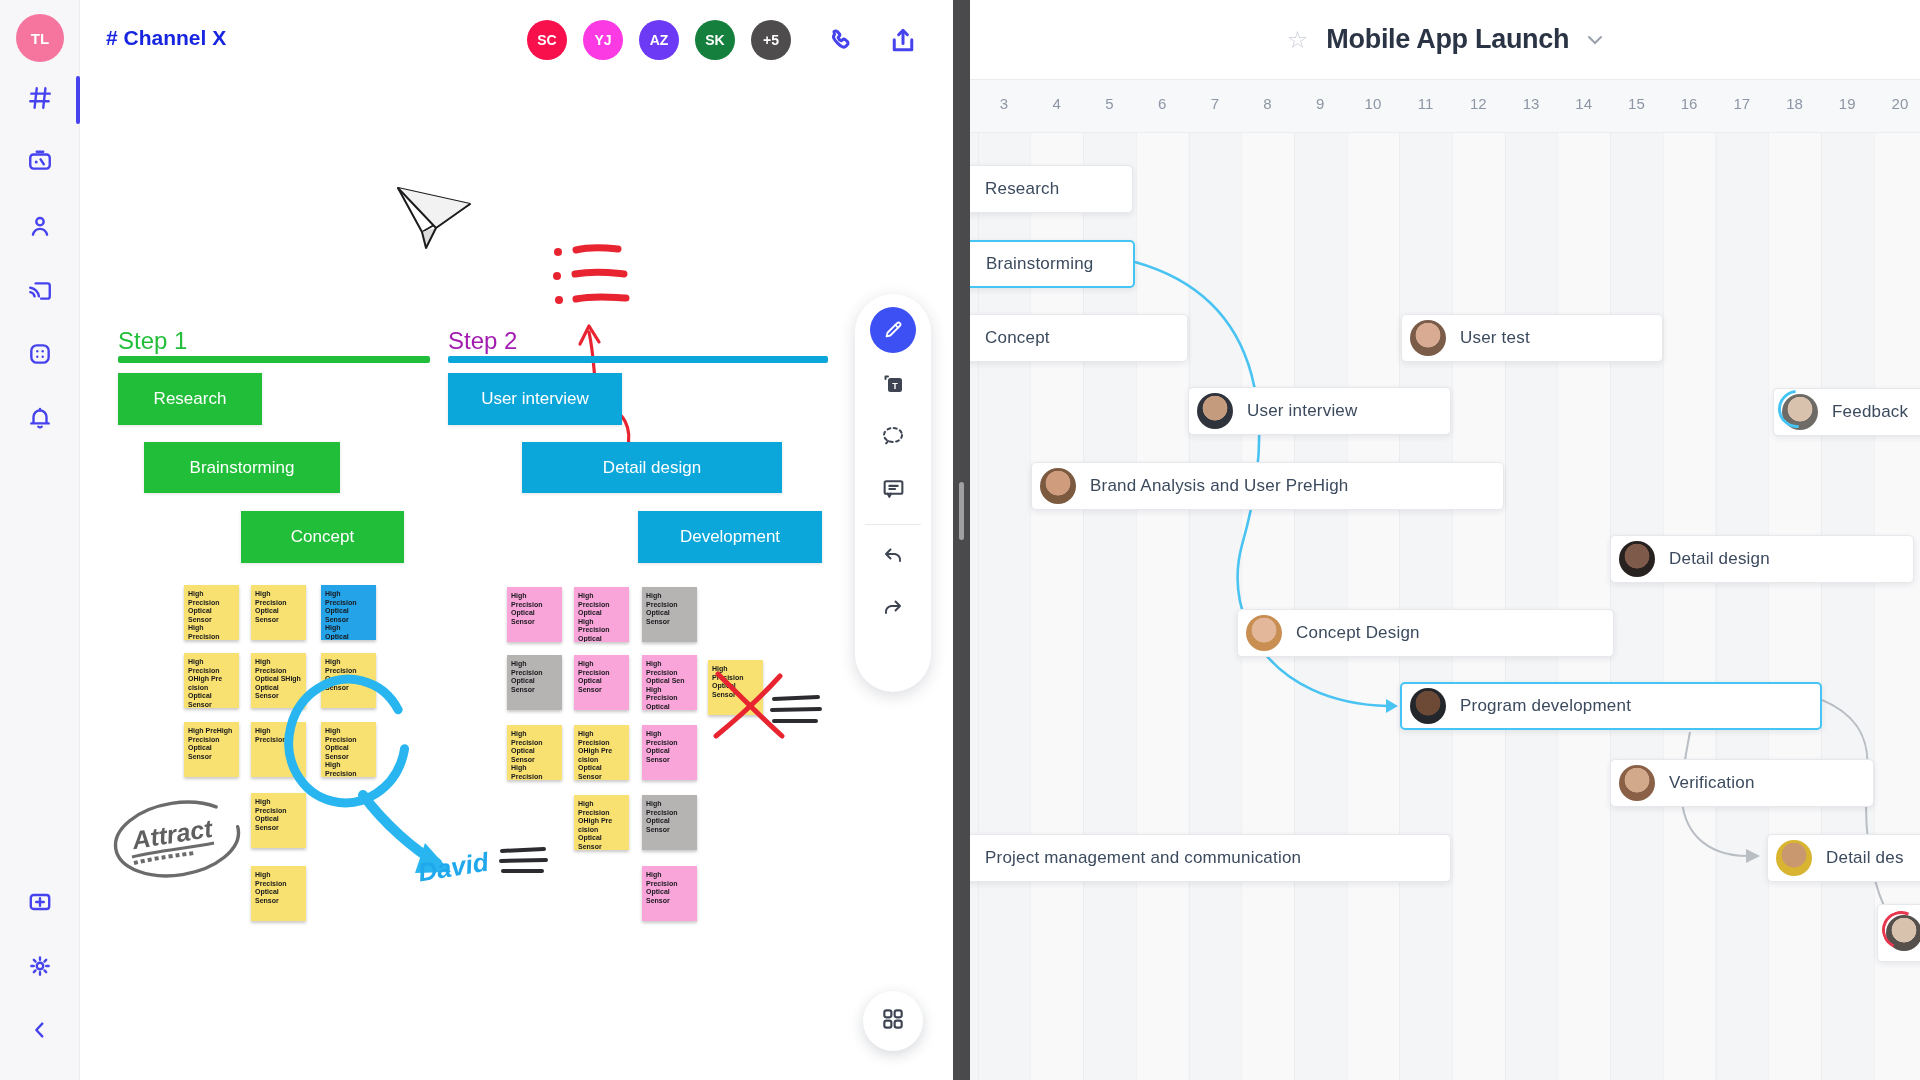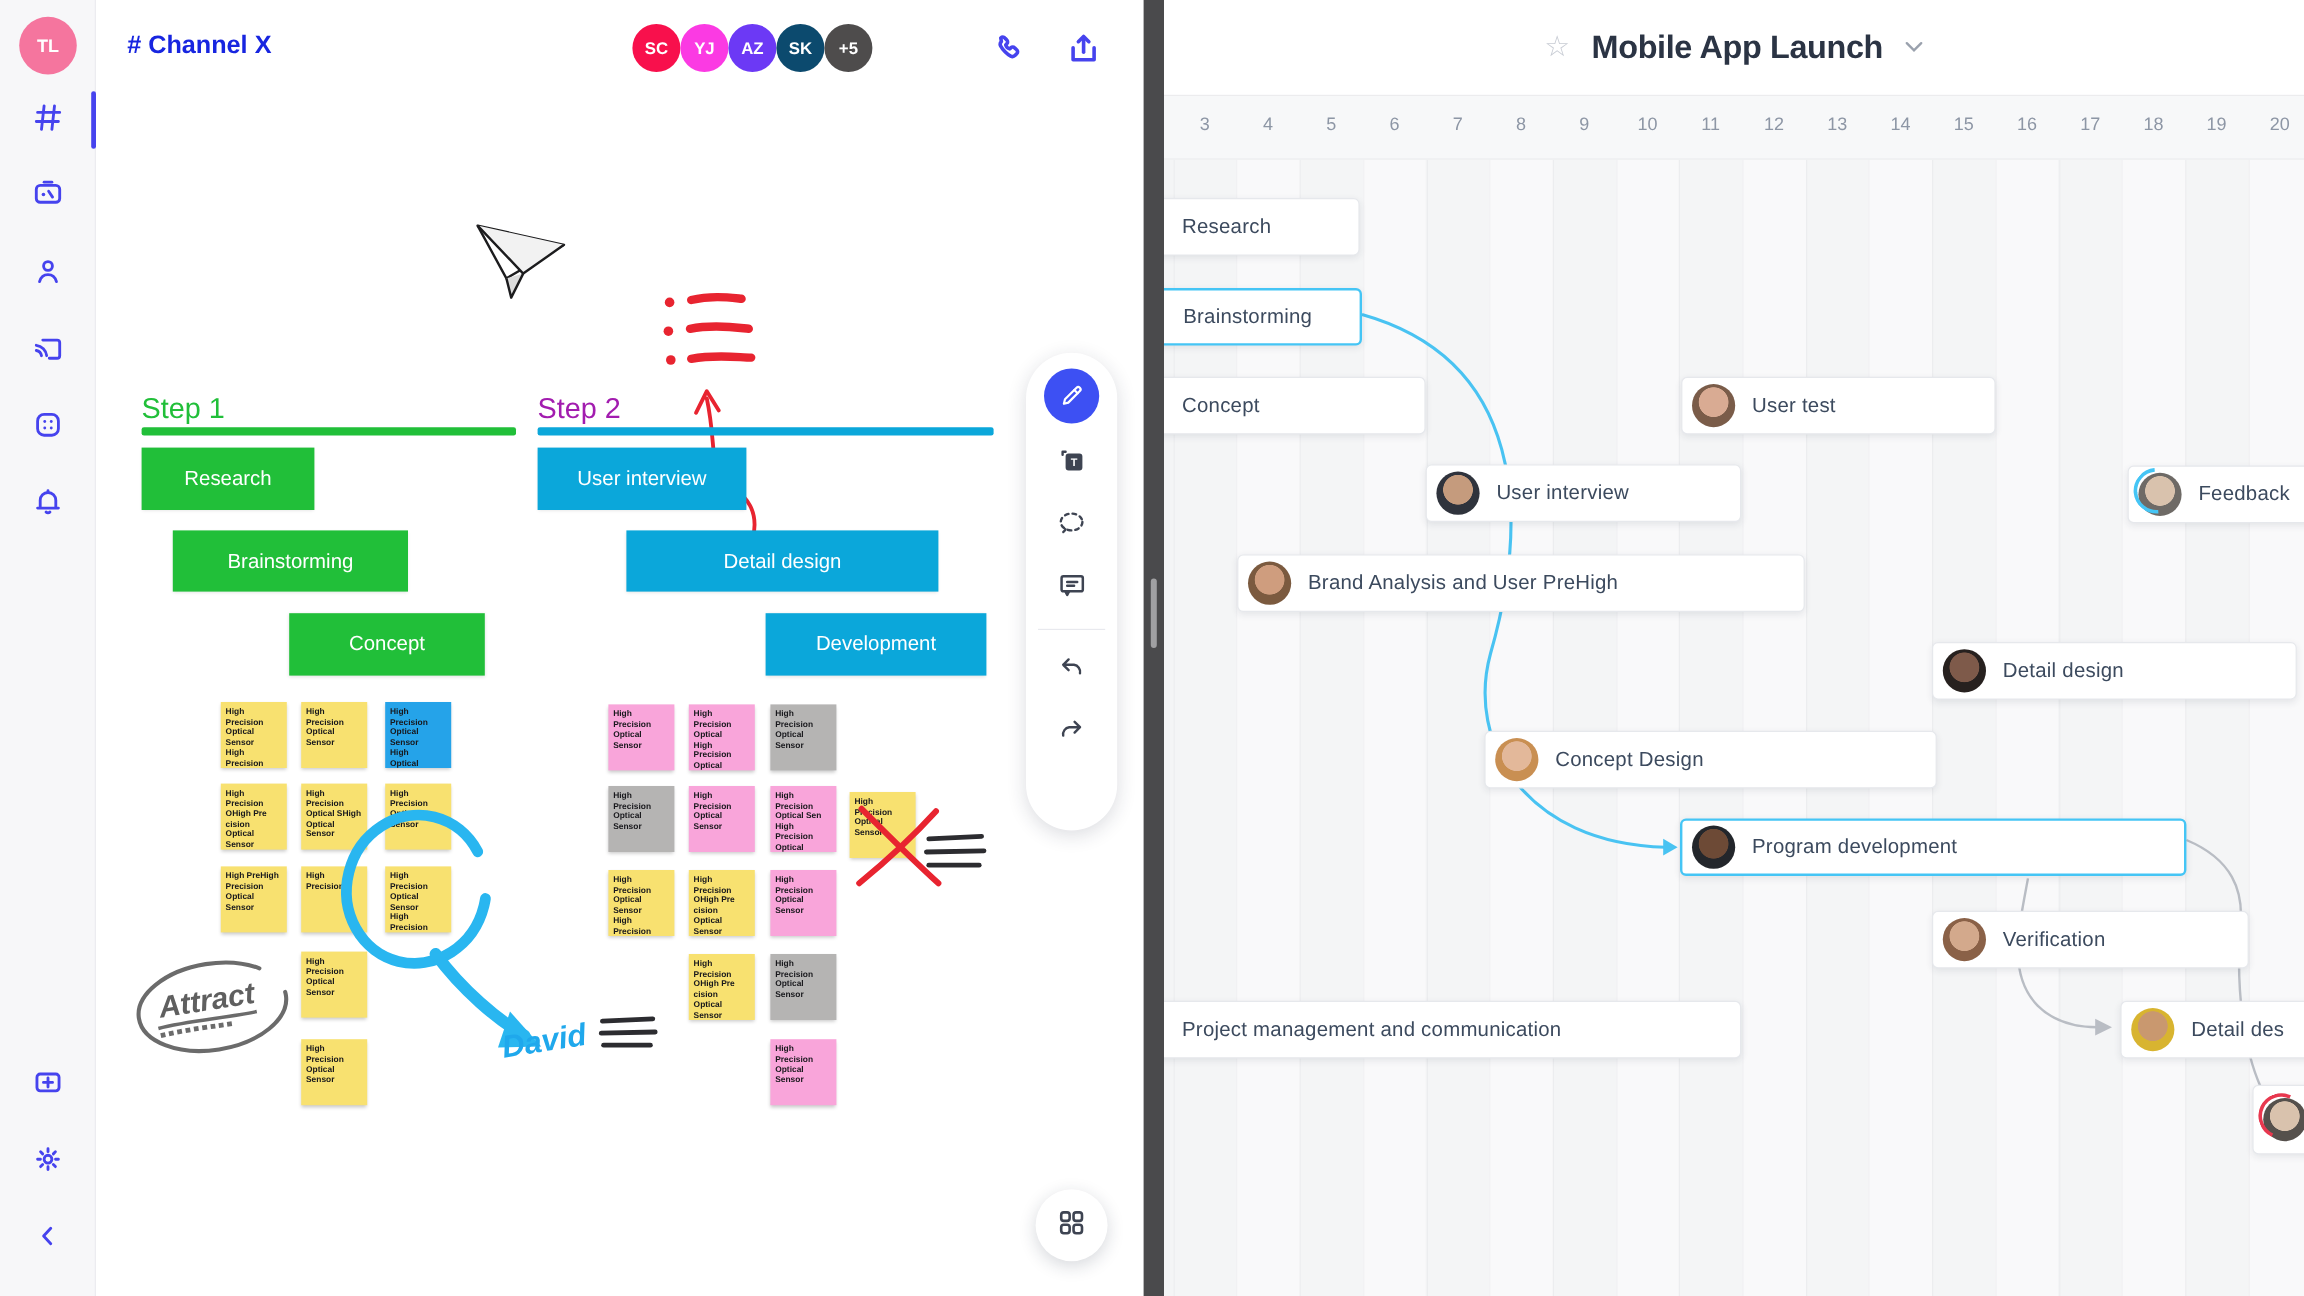--- a/index.html
+++ b/index.html
@@ -15,21 +15,21 @@
   .side-item svg { stroke:#4643ee; fill:none; stroke-width:2.2; stroke-linecap:round; stroke-linejoin:round; }
   .workspace-avatar { position:absolute; left:16px; top:14px; width:48px; height:48px; border-radius:50%;
                       background:#f5759e; color:#fff; font-weight:700; font-size:15px;
                       display:flex; align-items:center; justify-content:center; }
   .active-bar { position:absolute; right:-1px; top:76px; width:4px; height:48px;
                 background:#4643ee; border-radius:3px; }
 
   
   .board { position:absolute; left:80px; top:0; width:873px; height:1080px; background:#fff; overflow:hidden; }
   .channel-title { position:absolute; left:26px; top:26px; font-size:21px; font-weight:700; color:#1725e0; }
-  .collab-row { position:absolute; left:447px; top:20px; display:flex; }
+  .collab-row { position:absolute; left:447px; top:20px; display:flex; gap:16px; }
   .collab { width:40px; height:40px; border-radius:50%; color:#fff; font-weight:700; font-size:14px;
             display:flex; align-items:center; justify-content:center; cursor:pointer; }
   .hdr-icon { position:absolute; top:26px; width:30px; height:30px; cursor:pointer; }
   .hdr-icon svg { stroke:#4643ee; fill:none; stroke-width:2.4; stroke-linecap:round; stroke-linejoin:round; }
 
   .step-label { position:absolute; font-size:24px; font-weight:500; }
   .step-bar { position:absolute; height:7px; border-radius:2px; }
   .wb-box { position:absolute; color:#fff; font-size:17px; display:flex; align-items:center;
             justify-content:center; box-shadow:0 1px 3px rgba(0,0,0,.12); cursor:pointer; }
   .c-green { background:#21bf39; } .t-green { color:#21bf39; }
@@ -176,21 +176,21 @@
       </span>
     </div>
   </aside>
 
   <main class="board">
     <div class="channel-title"># Channel X</div>
     <div class="collab-row">
         <span class="collab" style="background: rgb(248, 16, 76);">SC</span>
         <span class="collab" style="background: rgb(251, 58, 227);">YJ</span>
         <span class="collab" style="background: rgb(108, 57, 245);">AZ</span>
-        <span class="collab" style="background: #0c4a6e;">SK</span>
+        <span class="collab" style="background: #15803d;">SK</span>
         <span class="collab" style="background: rgb(78, 76, 76);">+5</span>
       </div>
 
     <div class="hdr-icon" style="left:745px">
       <span>
         <svg width="30" height="30" viewBox="0 0 24 24">
             <path d="M7.2 4.5c.8-.8 2-.8 2.7 0l1.3 1.4c.7.7.7 1.8 0 2.5l-.7.8c.3 1 1.6 2.3 2.6 2.6l.8-.7c.7-.7 1.8-.7 2.5 0l1.4 1.3c.8.7.8 1.9 0 2.7l-1 1c-.8.8-2 1-3 .5-2.1-1-5.7-4.6-6.7-6.7-.5-1-.3-2.2.5-3z"></path>
           </svg>
       </span>
     </div>

